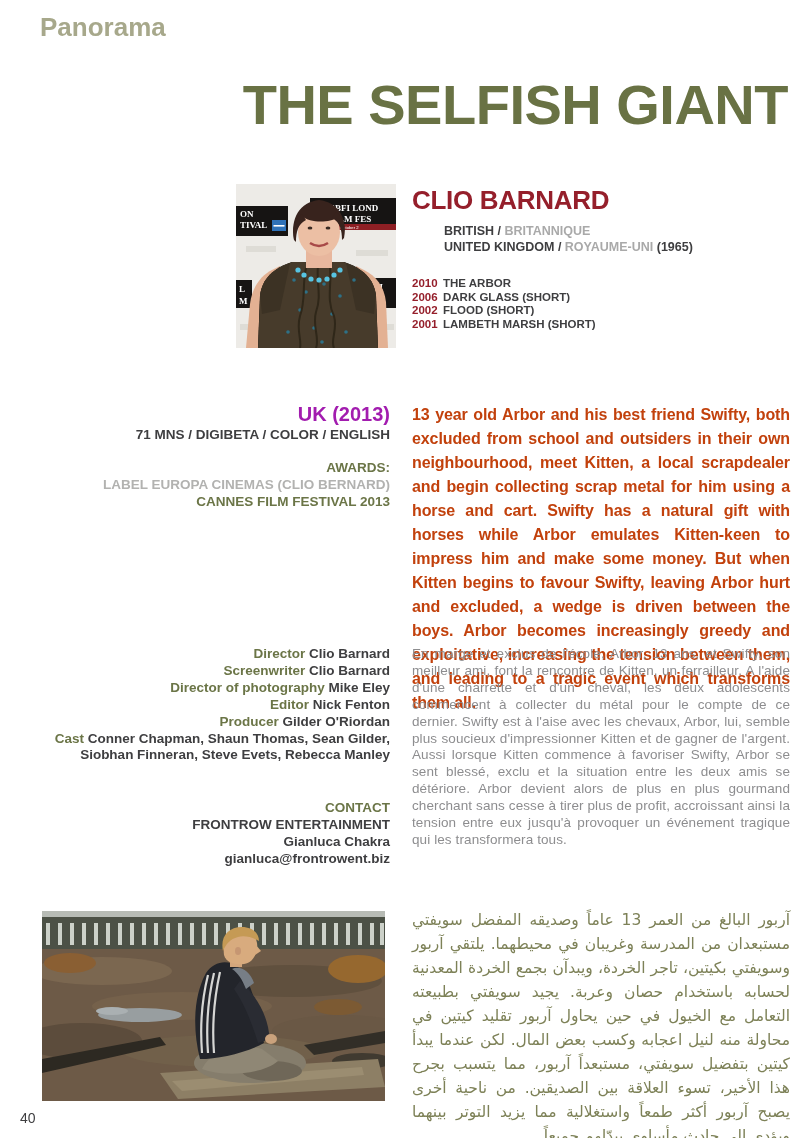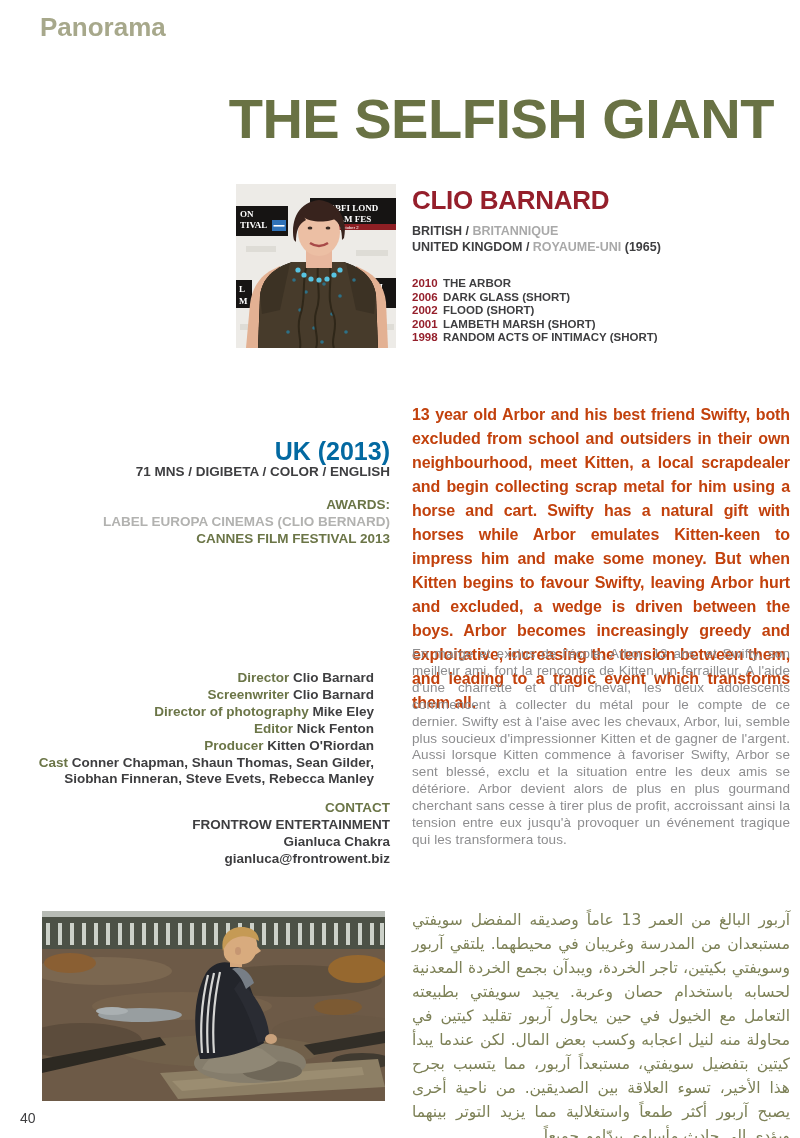--- a/index.html
+++ b/index.html
@@ -24,43 +24,43 @@
     display:block;
   }
   
   .director-info{position:absolute;left:412px;top:185px;width:378px;}
   .director-name{
     font-size:26px;font-weight:bold;color:#951f2b;
     letter-spacing:-0.3px;margin-bottom:7px;white-space:nowrap;
   }
   .nationality-line{
     font-size:12.5px;font-weight:bold;color:#3e3e40;
-    line-height:16px;white-space:nowrap;
+    line-height:16px;white-space:nowrap;margin-left:32px;
   }
   .nationality-line .fr{color:#a9a9a9;}
   .filmography{margin-top:22px;}
   .filmography-row{display:flex;font-size:11.5px;font-weight:bold;line-height:13.5px;}
   .filmography-row .year{color:#951f2b;width:31px;flex:0 0 31px;}
   .filmography-row .ftitle{color:#3e3e40;}
   
   .film-meta{position:absolute;left:40px;top:402px;width:350px;text-align:right;}
-  .country-year{font-size:25px;font-weight:bold;color:#0369a1;line-height:24px;margin-top:37px;}
+  .country-year{font-size:20px;font-weight:bold;color:#a21caf;line-height:24px;}
   .specs{font-size:13.5px;font-weight:bold;color:#3e3e40;line-height:18px;}
   .awards{margin-top:15px;text-align:right;}
   .awards-label{font-size:13.5px;font-weight:bold;color:#6b7547;line-height:17px;}
   .award-line-gray{font-size:13.5px;font-weight:bold;color:#b2b2b0;line-height:17px;}
   .award-line-olive{font-size:13.5px;font-weight:bold;color:#6b7547;line-height:17px;}
   
   .synopsis-en{
     position:absolute;left:412px;top:403px;width:378px;
     font-size:16px;font-weight:bold;color:#c2410c;line-height:24px;
     text-align:justify;text-align-last:left;letter-spacing:-0.1px;
   }
   
-  .credits{position:absolute;left:4px;top:646px;width:370px;text-align:right;margin-top:24px;}
+  .credits{position:absolute;left:20px;top:646px;width:370px;text-align:right;}
   .credit-line{font-size:13.5px;line-height:16.9px;color:#3e3e40;font-weight:bold;}
   .credit-line .label{color:#6b7547;}
   
   .contact{position:absolute;left:40px;top:800px;width:350px;text-align:right;}
   .contact-label{font-size:13.5px;font-weight:bold;color:#6b7547;line-height:16.9px;}
   .contact-line{font-size:13.5px;font-weight:bold;color:#3e3e40;line-height:16.9px;}
   
   .synopsis-fr{
     position:absolute;left:412px;top:646px;width:378px;
     font-size:13.5px;color:#8d8d8f;line-height:16.9px;
@@ -77,21 +77,21 @@
   }
   .page-number{position:absolute;left:20px;top:1110px;font-size:14px;color:#3e3e40;}
 </style>
 </head>
 <body>
 
 <div class="page">
 
   <div class="section-label">Panorama</div>
 
-  <h1 class="film-title" style="margin:16px;">THE SELFISH GIANT</h1>
+  <h1 class="film-title" style="margin:2px;">THE SELFISH GIANT</h1>
 
   <svg class="director-photo" viewBox="0 0 160 164" xmlns="http://www.w3.org/2000/svg">
     <rect x="0" y="0" width="160" height="164" fill="#edebe7"></rect>
 
     <g fill="#dedcd6">
       <rect x="10" y="62" width="30" height="6"></rect>
         <rect x="120" y="66" width="32" height="6"></rect>
       <rect x="4" y="140" width="20" height="6"></rect>
         <rect x="140" y="140" width="18" height="6"></rect>
     </g>
@@ -195,45 +195,41 @@
           <span class="ftitle">DARK GLASS (SHORT)</span>
         </div>
       <div class="filmography-row">
           <span class="year">2002</span>
           <span class="ftitle">FLOOD (SHORT)</span>
         </div>
       <div class="filmography-row">
           <span class="year">2001</span>
           <span class="ftitle">LAMBETH MARSH (SHORT)</span>
         </div>
-      <div class="filmography-row">
-          <span class="year">1998</span>
-          <span class="ftitle">RANDOM ACTS OF INTIMACY (SHORT)</span>
-        </div>
     </div>
   </div>
 
   <div class="film-meta">
     <div class="country-year">UK (2013)</div>
     <div class="specs">71 MNS / DIGIBETA / COLOR / ENGLISH</div>
     <div class="awards">
       <div class="awards-label">AWARDS:</div>
       <div class="award-line-gray">LABEL EUROPA CINEMAS (CLIO BERNARD)</div>
       <div class="award-line-olive">CANNES FILM FESTIVAL 2013</div>
     </div>
   </div>
 
   <div class="synopsis-en">13 year old Arbor and his best friend Swifty, both excluded from school and outsiders in their own neighbourhood, meet Kitten, a local scrapdealer and begin collecting scrap metal for him using a horse and cart. Swifty has a natural gift with horses while Arbor emulates Kitten-keen to impress him and make some money. But when Kitten begins to favour Swifty, leaving Arbor hurt and excluded, a wedge is driven between the boys. Arbor becomes increasingly greedy and exploitative, increasing the tension between them, and leading to a tragic event which transforms them all.</div>
 
   <div class="credits">
     <div class="credit-line"><span class="label">Director</span><span> Clio Barnard</span></div>
     <div class="credit-line"><span class="label">Screenwriter</span><span> Clio Barnard</span></div>
     <div class="credit-line"><span class="label">Director of photography</span><span> Mike Eley</span></div>
     <div class="credit-line"><span class="label">Editor</span><span> Nick Fenton</span></div>
-    <div class="credit-line"><span class="label">Producer</span><span> Kitten O'Riordan</span></div>
+    <div class="credit-line"><span class="label">Producer</span><span> Gilder O'Riordan</span></div>
     <div class="credit-line"><span class="label">Cast</span><span> Conner Chapman, Shaun Thomas, Sean Gilder, Siobhan Finneran, Steve Evets, Rebecca Manley</span></div>
   </div>
 
   <div class="contact">
     <div class="contact-label">CONTACT</div>
     <div class="contact-line">FRONTROW ENTERTAINMENT</div>
     <div class="contact-line">Gianluca Chakra</div>
     <div class="contact-line">gianluca@frontrowent.biz</div>
   </div>
 

